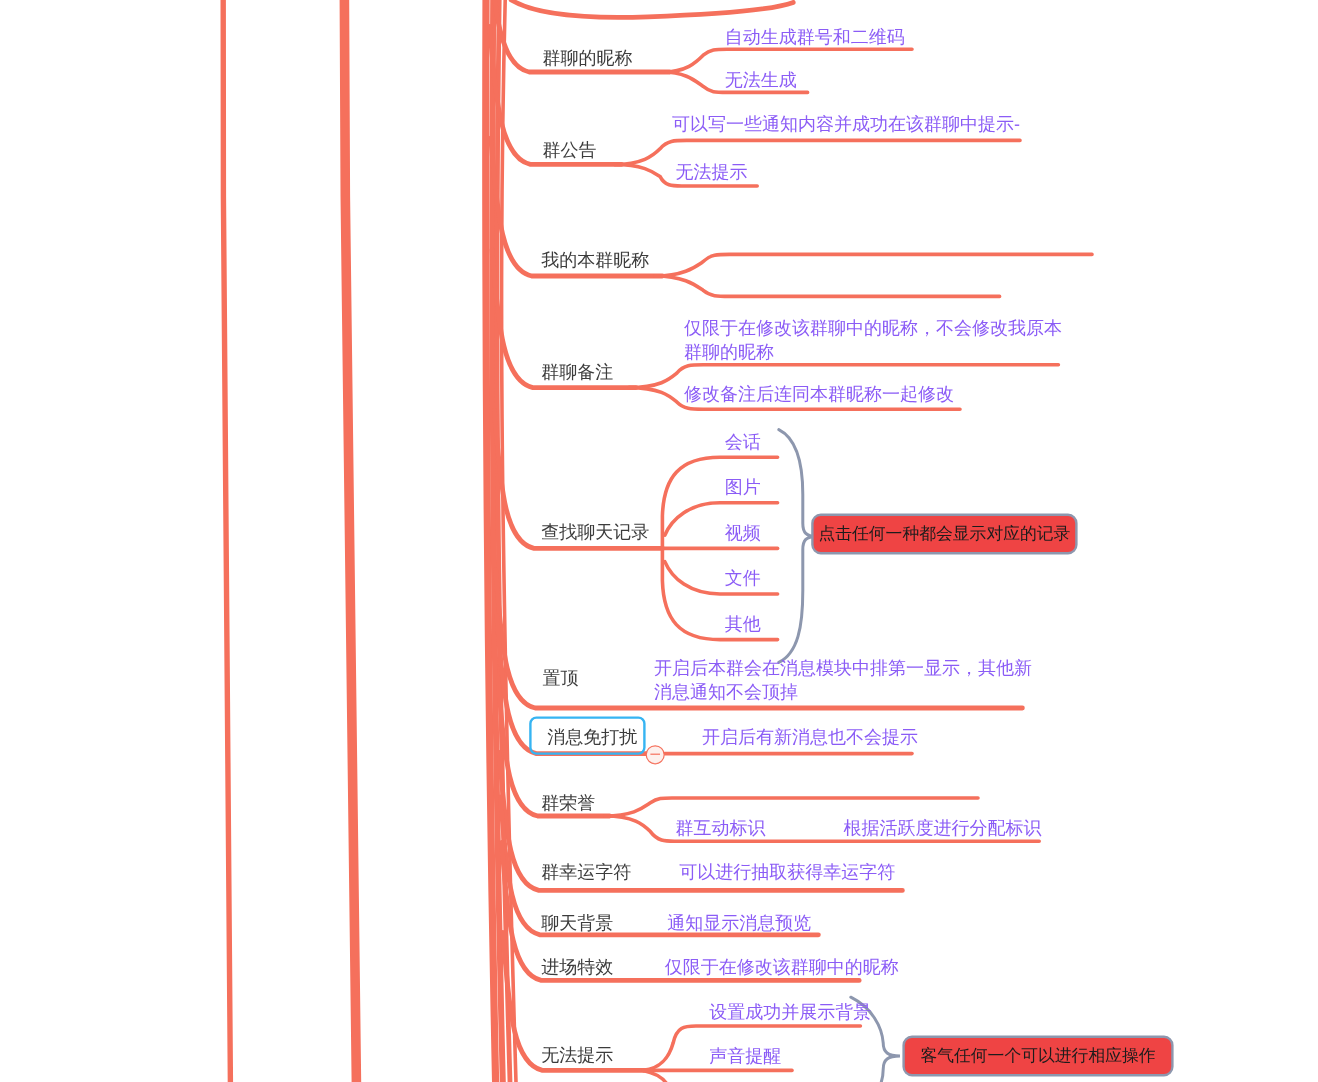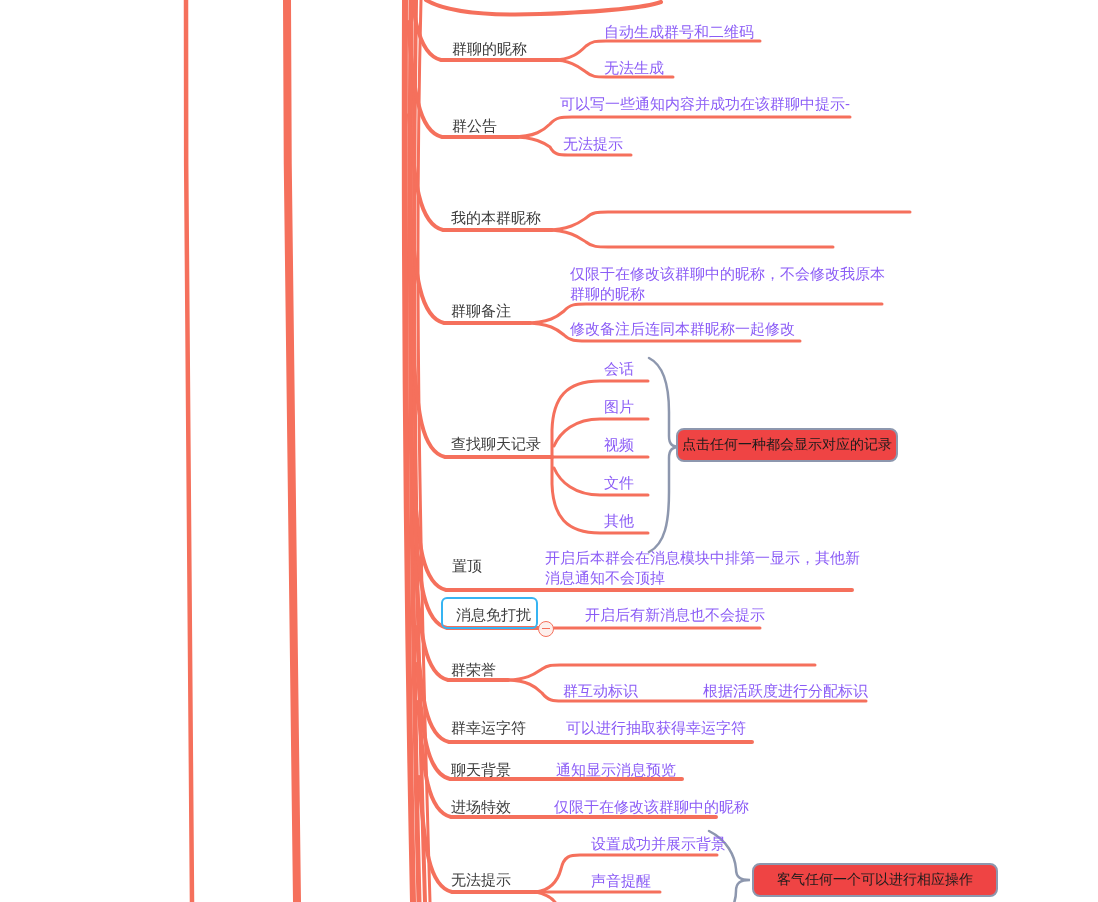--- a/index.html
+++ b/index.html
@@ -23,21 +23,21 @@
   }
   .handle::after{
     content:"";position:absolute;left:2.5px;top:5.5px;width:8px;height:1.6px;background:#f5705c;
   }
   .sumbox{
     position:absolute;border:2px solid #8d97ae;border-radius:8px;background:#ef4444;
     display:flex;align-items:center;justify-content:center;box-sizing:border-box;
     font-size:14px;font-weight:normal;color:#1c1c1c;white-space:nowrap;
   }
   #sumbox-records{left:676px;top:428px;width:222px;height:34px;}
-  #sumbox-notify{left:752px;top:863px;width:246px;height:34px;}
+  #sumbox-notify{left:752px;top:863px;width:226px;height:34px;}
 </style>
 </head>
 <body>
 
 <div id="stage">
 
   <svg id="wires" width="1098" height="902" viewBox="0 0 1098 902">
     <g stroke="#f5705c" fill="none" stroke-linecap="round">
 
       <path d="M186,0 C186,320 188,660 192,902" stroke-width="4.5"></path>

